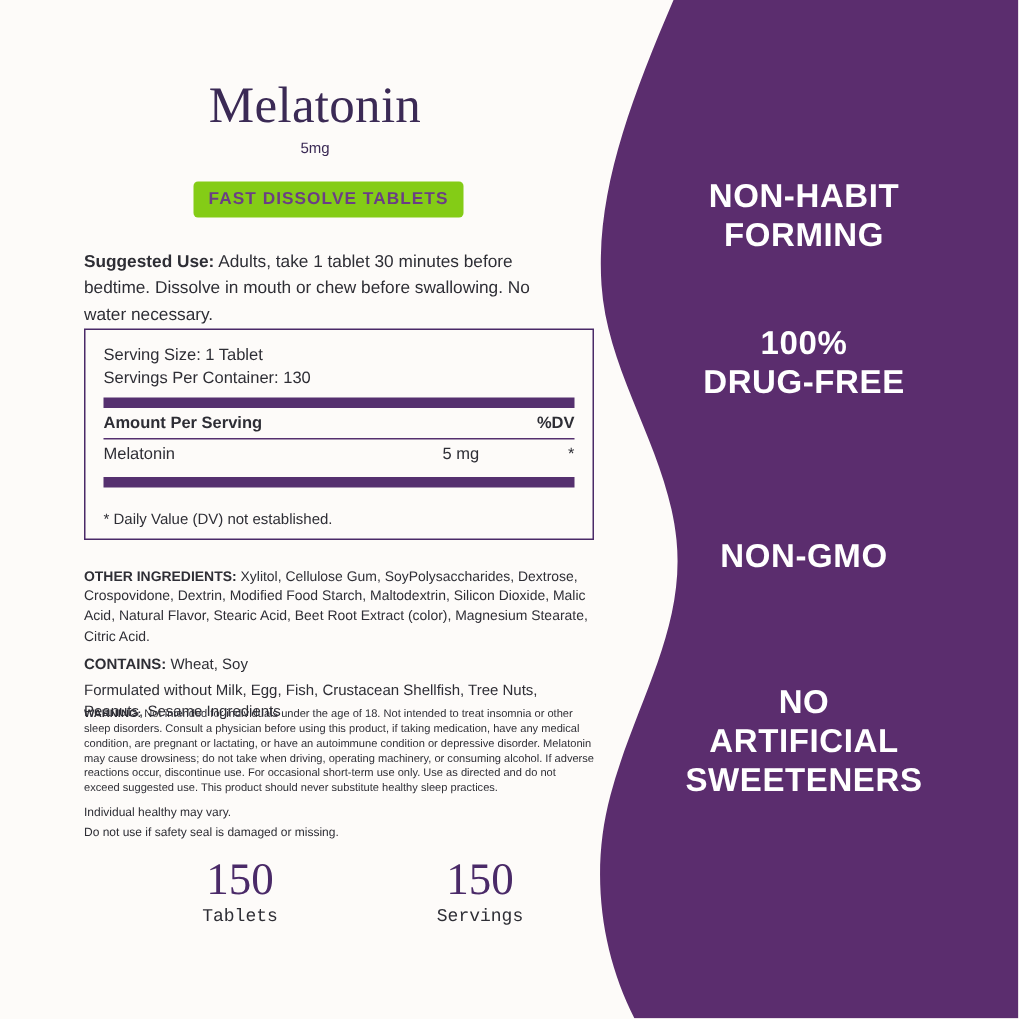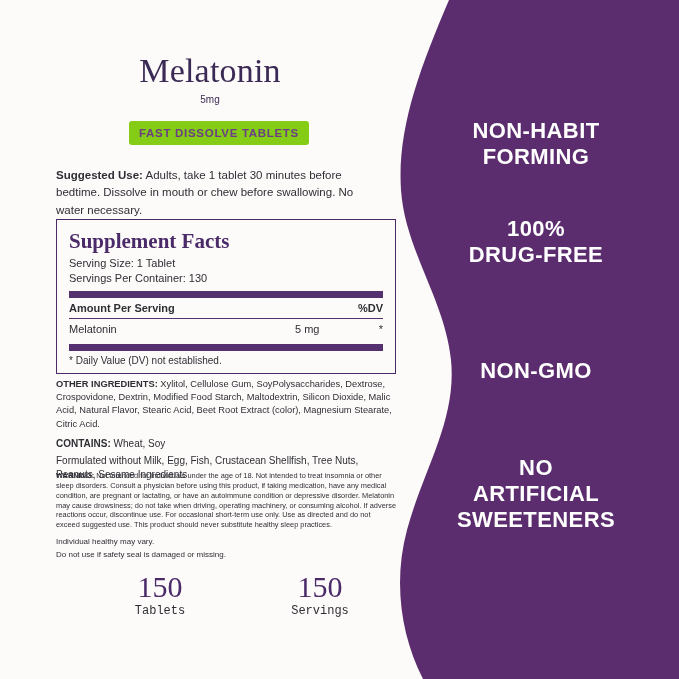--- a/index.html
+++ b/index.html
@@ -153,21 +153,21 @@
     padding: 4px 0 4px 0;
   }
   .row .name { flex: 1; font-weight: bold; }
   .row .dv { font-weight: bold; }
   .row.item .name { font-weight: normal; }
   .row.item .amt { width: 72px; text-align: left; }
   .row.item .star { width: 16px; text-align: right; }
   .footnote {
     font-size: 10px;
     color: #2e2e35;
-    padding-top: 4px;
+    padding-top: 16px;
   }
 
   
   .oi {
     position: absolute;
     top: 378px;
     left: 56px;
     width: 340px;
     font-size: 9.3px;
     color: #2e2e35;
@@ -278,21 +278,20 @@
 
     <div class="pill-badge">
       <span>FAST DISSOLVE TABLETS</span>
     </div>
 
     <div class="suggested-use">
       <b>Suggested Use:</b><span> Adults, take 1 tablet 30 minutes before bedtime. Dissolve in mouth or chew before swallowing. No water necessary.</span>
     </div>
 
     <div class="facts-box">
-      <div class="facts-title">Supplement Facts</div>
       <div class="facts-line">Serving Size: 1 Tablet</div>
       <div class="facts-line">Servings Per Container: 130</div>
       <div class="rule-thick"></div>
       <div class="row">
         <div class="name">Amount Per Serving</div>
         <div class="dv">%DV</div>
       </div>
       <div class="rule-thin"></div>
       <div class="row item">
         <div class="name">Melatonin</div>

